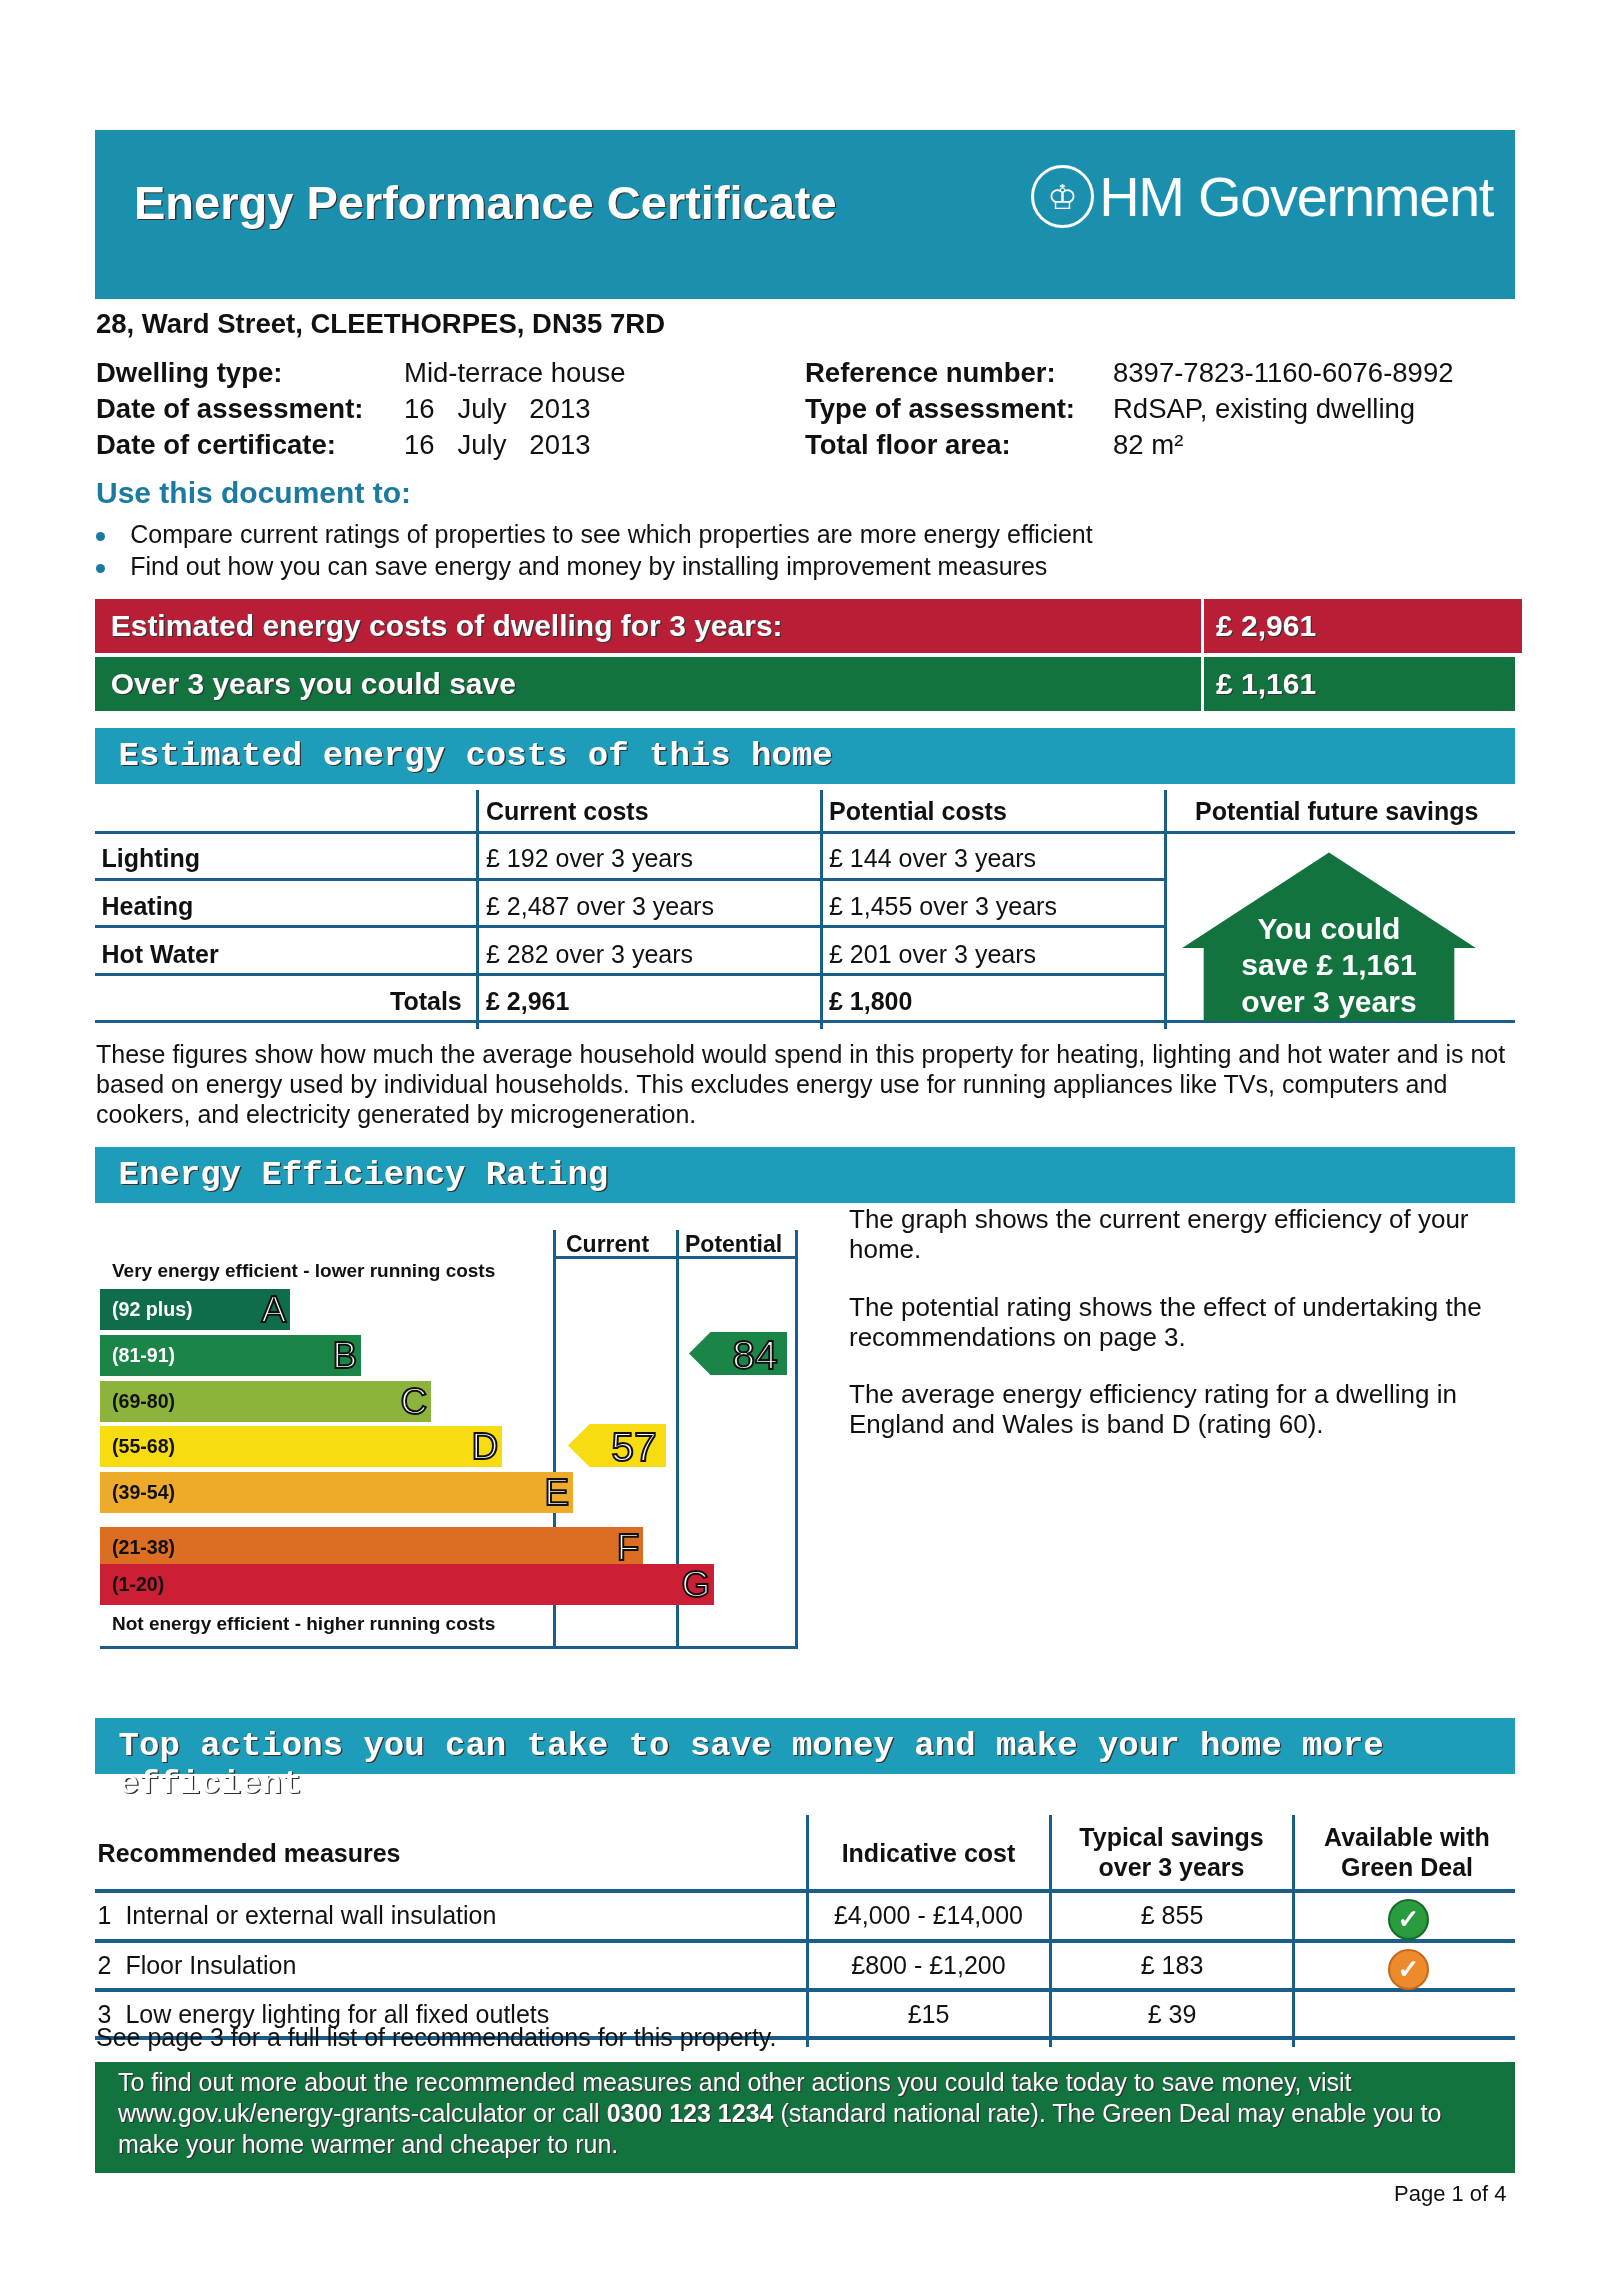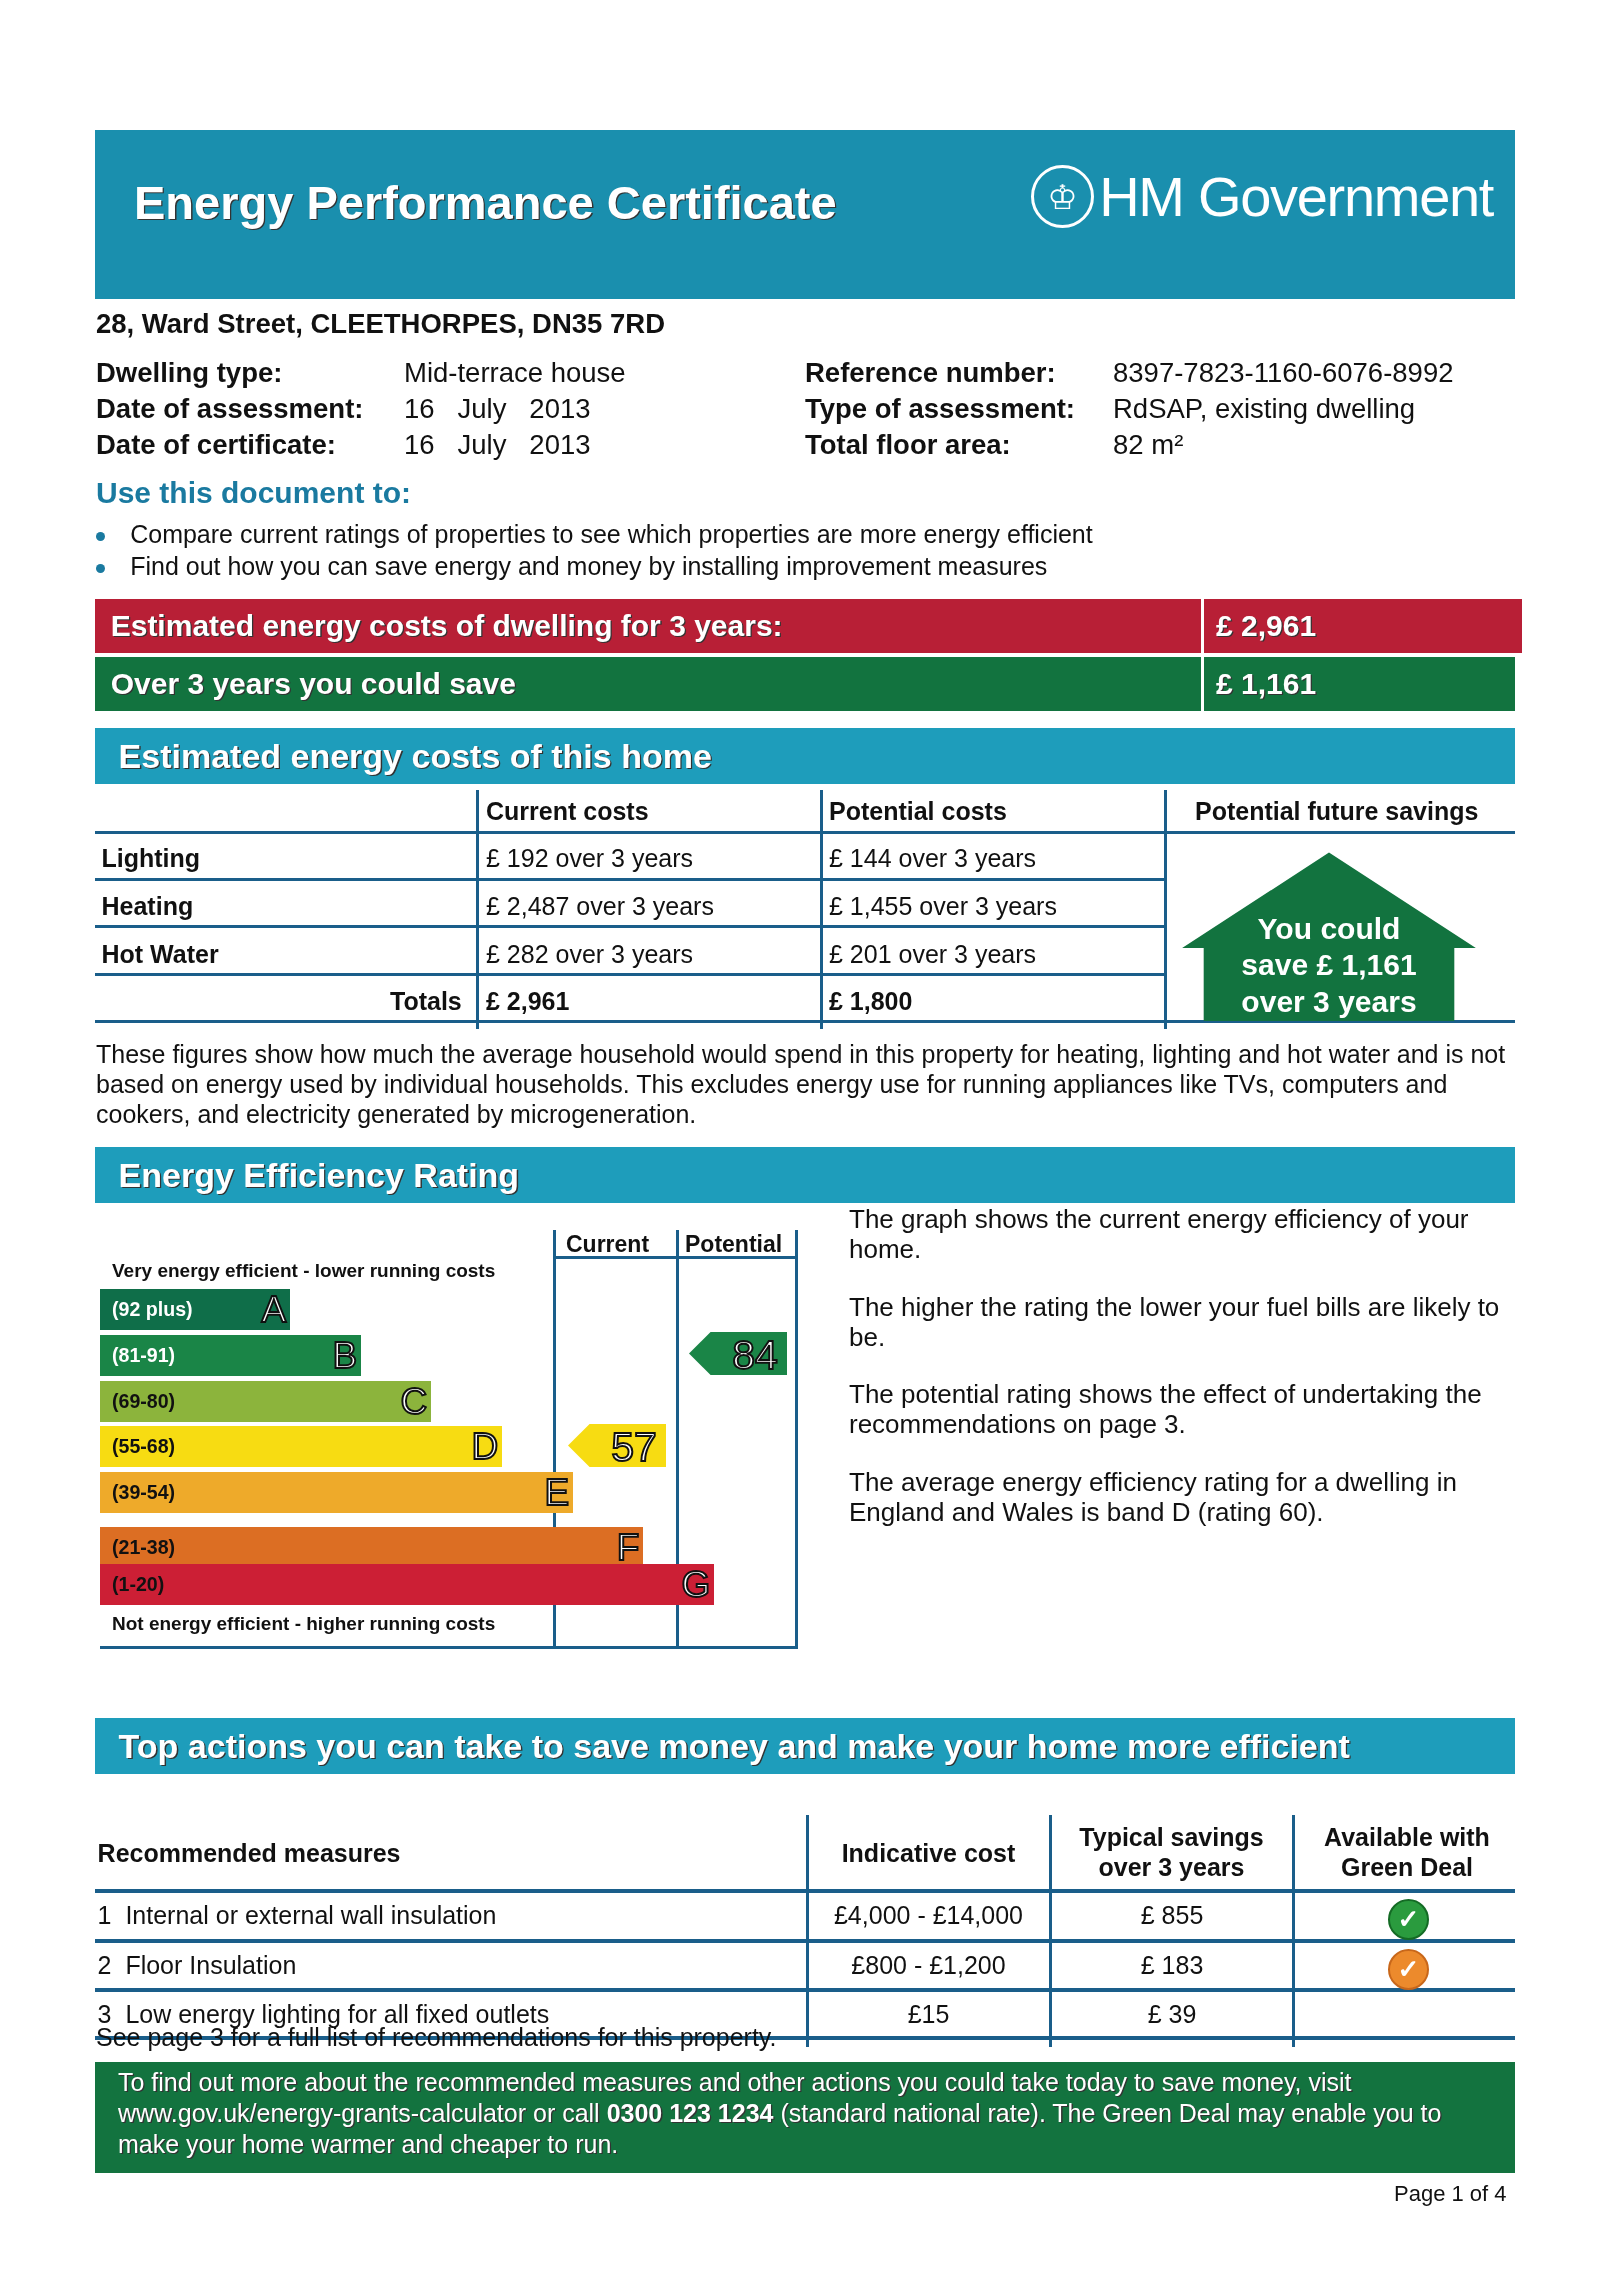--- a/index.html
+++ b/index.html
@@ -27,21 +27,21 @@
   .bullet .dot { display: inline-block; width: 9.2px; height: 9.2px; border-radius: 50%; background: #1a7aa0; margin-right: 25px; vertical-align: middle; }
 
   .bar { left: 95px; width: 1420px; height: 54px; color: #fff; font-weight: bold; font-size: 30px; }
   .bar .lab { position: absolute; left: 15.7px; top: 9.8px; }
   .bar .div { position: absolute; left: 1106px; top: 0; width: 2.6px; height: 100%; background: #fff; }
   .bar .val { position: absolute; left: 1121px; top: 9.8px; }
   #bar-cost { top: 599px; background: #b81f36; padding-left: 7px; }
   #bar-save { top: 657px; background: #12733f; }
 
   .section-hdr { left: 95px; width: 1420px; height: 56px; background: #1e9dbb; color: #fff;
-                 font-size: 34px; font-weight: bold; }
+                 font-size: 34px; font-weight: bold; font-family: Liberation Mono, monospace; }
   .section-hdr span { position: absolute; left: 23.6px; top: 9.2px; }
 
   
   #costs { left: 95px; top: 790px; width: 1420px; height: 239px; font-size: 25px; }
   #costs .vl { position: absolute; top: 0; width: 2.6px; background: #1a5e8a; }
   #costs .hl { position: absolute; left: 0; height: 3.3px; background: #1a5e8a; }
   #costs .c { position: absolute; }
   #costs .b { font-weight: bold; }
 
   #house { position: absolute; left: 1172px; top: 850px; width: 314px; height: 171px; }
@@ -213,21 +213,20 @@
   <div id="current-arrow" class="arrow" style="top: 207px; left: 473px; width: 98px; background: rgb(247, 220, 18); clip-path: polygon(0px 50%, 22% 0px, 100% 0px, 100% 100%, 22% 100%);">
     <span class="num">57</span>
   </div>
   <div id="potential-arrow" class="arrow" style="top: 115px; left: 594px; width: 98px; background: rgb(26, 133, 71); clip-path: polygon(0px 50%, 22% 0px, 100% 0px, 100% 100%, 22% 100%);">
     <span class="num">84</span>
   </div>
 </div>
 
 <div id="rating-desc" class="abs">
   <p>The graph shows the current energy efficiency of your home.</p>
-  <p>The higher the rating the lower your fuel bills are likely to be.</p>
   <p>The potential rating shows the effect of undertaking the recommendations on page 3.</p>
   <p>The average energy efficiency rating for a dwelling in England and Wales is band D (rating 60).</p>
 </div>
 
 <div class="section-hdr abs" style="top:1718px">
   <span class="sh">Top actions you can take to save money and make your home more efficient</span>
 </div>
 
 <div id="actions" class="abs">
   <div class="vl" style="left:711px;height:232px"></div>

